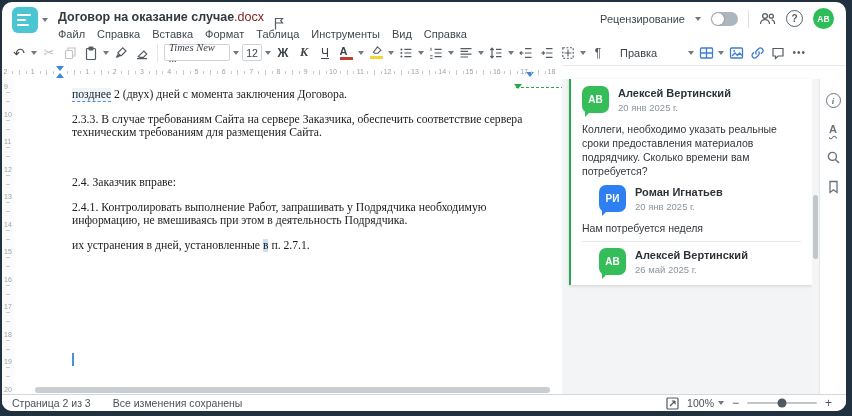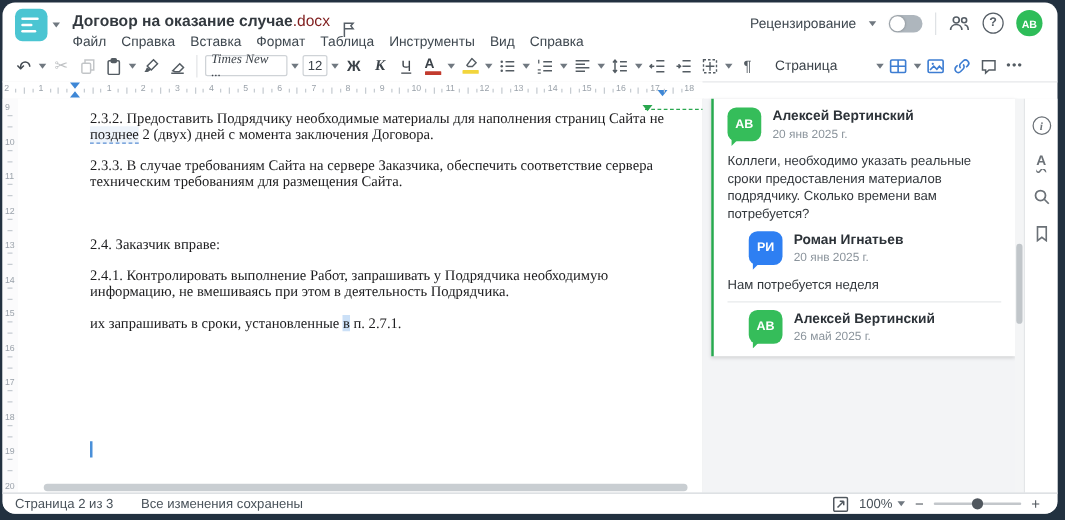--- a/index.html
+++ b/index.html
@@ -260,21 +260,21 @@
     <span class="tb">
         <svg class="ic" width="14" height="14" viewBox="0 0 14 14">
           <g stroke="#545c63" stroke-width="1.1" fill="none">
             <rect x="1.8" y="1.8" width="10.4" height="10.4" stroke-dasharray="2 1.6"></rect>
             <path d="M7 3.5v7M3.5 7h7"></path>
           </g>
         </svg>
       </span>
     <span class="ca"></span>
     <span class="tb pilcrow">¶</span>
-    <span class="style-name">Страница</span>
+    <span class="style-name">Правка</span>
     <span class="ca"></span>
     <span class="tb">
         <svg class="ic" width="15" height="14" viewBox="0 0 15 14">
           <g stroke="#3d7dd2" stroke-width="1.3" fill="none">
             <rect x="1.5" y="2" width="12" height="10" rx="1"></rect>
             <path d="M1.5 7h12M7.5 2v10"></path>
           </g>
         </svg>
       </span>
     <span class="ca"></span>
@@ -425,39 +425,38 @@
         <span class="vr-tick" style="top: 288px;"></span>
         <span class="vr-tick" style="top: 297px;"></span>
         <span class="vr-num" style="top: 306.5px;">20</span>
         <span class="vr-tick" style="top: 315.5px;"></span>
         <span class="vr-tick" style="top: 324.5px;"></span>
       </div>
 
     <div class="page">
       <div class="doc-text" id="doc-text">
           <div class="para">
-            <div class="dline"><span class="seg-p">2.3.2. Предоставить Подрядчику необходимые материалы для наполнения страниц Сайта не</span></div>
             <div class="dline"><span class="seg-ins">позднее</span><span class="seg-p"> 2 (двух) дней с момента заключения Договора.</span></div>
           </div>
           <div class="para">
             <div class="dline"><span class="seg-p">2.3.3. В случае требованиям Сайта на сервере Заказчика, обеспечить соответствие сервера</span></div>
             <div class="dline"><span class="seg-p">техническим требованиям для размещения Сайта.</span></div>
           </div>
           <div class="para">
             <div class="dline">&nbsp;</div>
           </div>
           <div class="para">
             <div class="dline"><span class="seg-p">2.4. Заказчик вправе:</span></div>
           </div>
           <div class="para">
             <div class="dline"><span class="seg-p">2.4.1. Контролировать выполнение Работ, запрашивать у Подрядчика необходимую</span></div>
             <div class="dline"><span class="seg-p">информацию, не вмешиваясь при этом в деятельность Подрядчика.</span></div>
           </div>
           <div class="para">
-            <div class="dline"><span class="seg-p">их запрашивать в сроки, установленные </span><span class="seg-hl">в</span><span class="seg-p"> п. 2.7.1.</span></div>
+            <div class="dline"><span class="seg-p">их устранения в дней, установленные </span><span class="seg-hl">в</span><span class="seg-p"> п. 2.7.1.</span></div>
           </div>
         </div>
       <div class="caret-bar"></div>
     </div>
 
     <div class="connector">
         <i></i>
       </div>
 
     <div class="panel">

